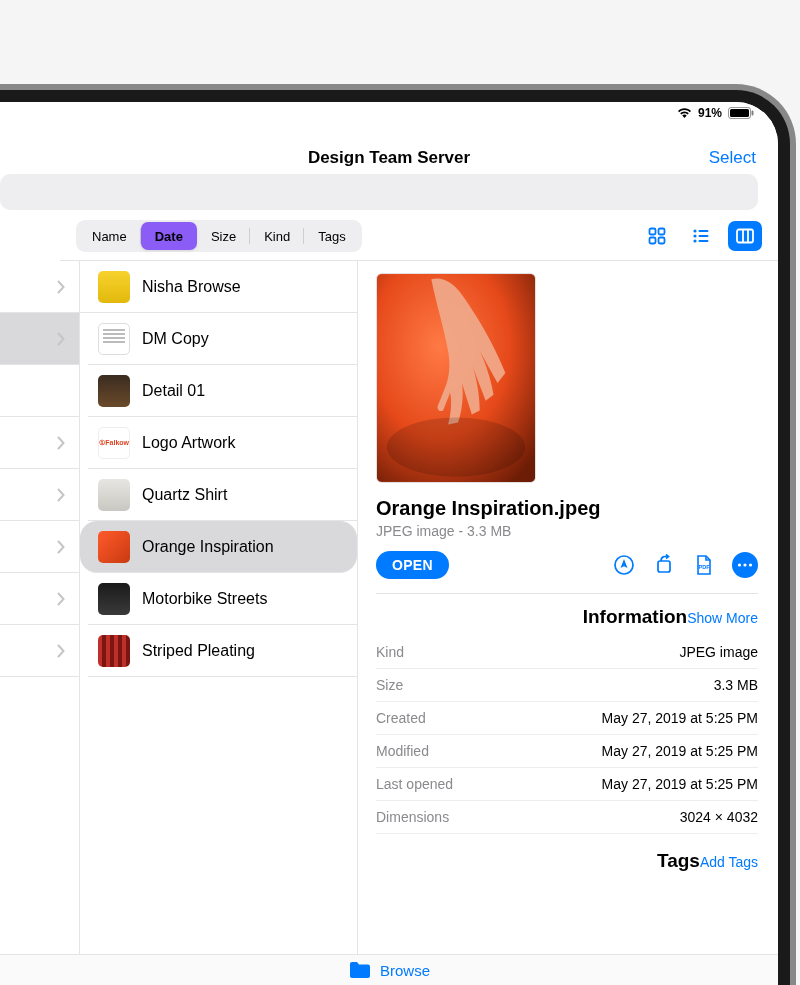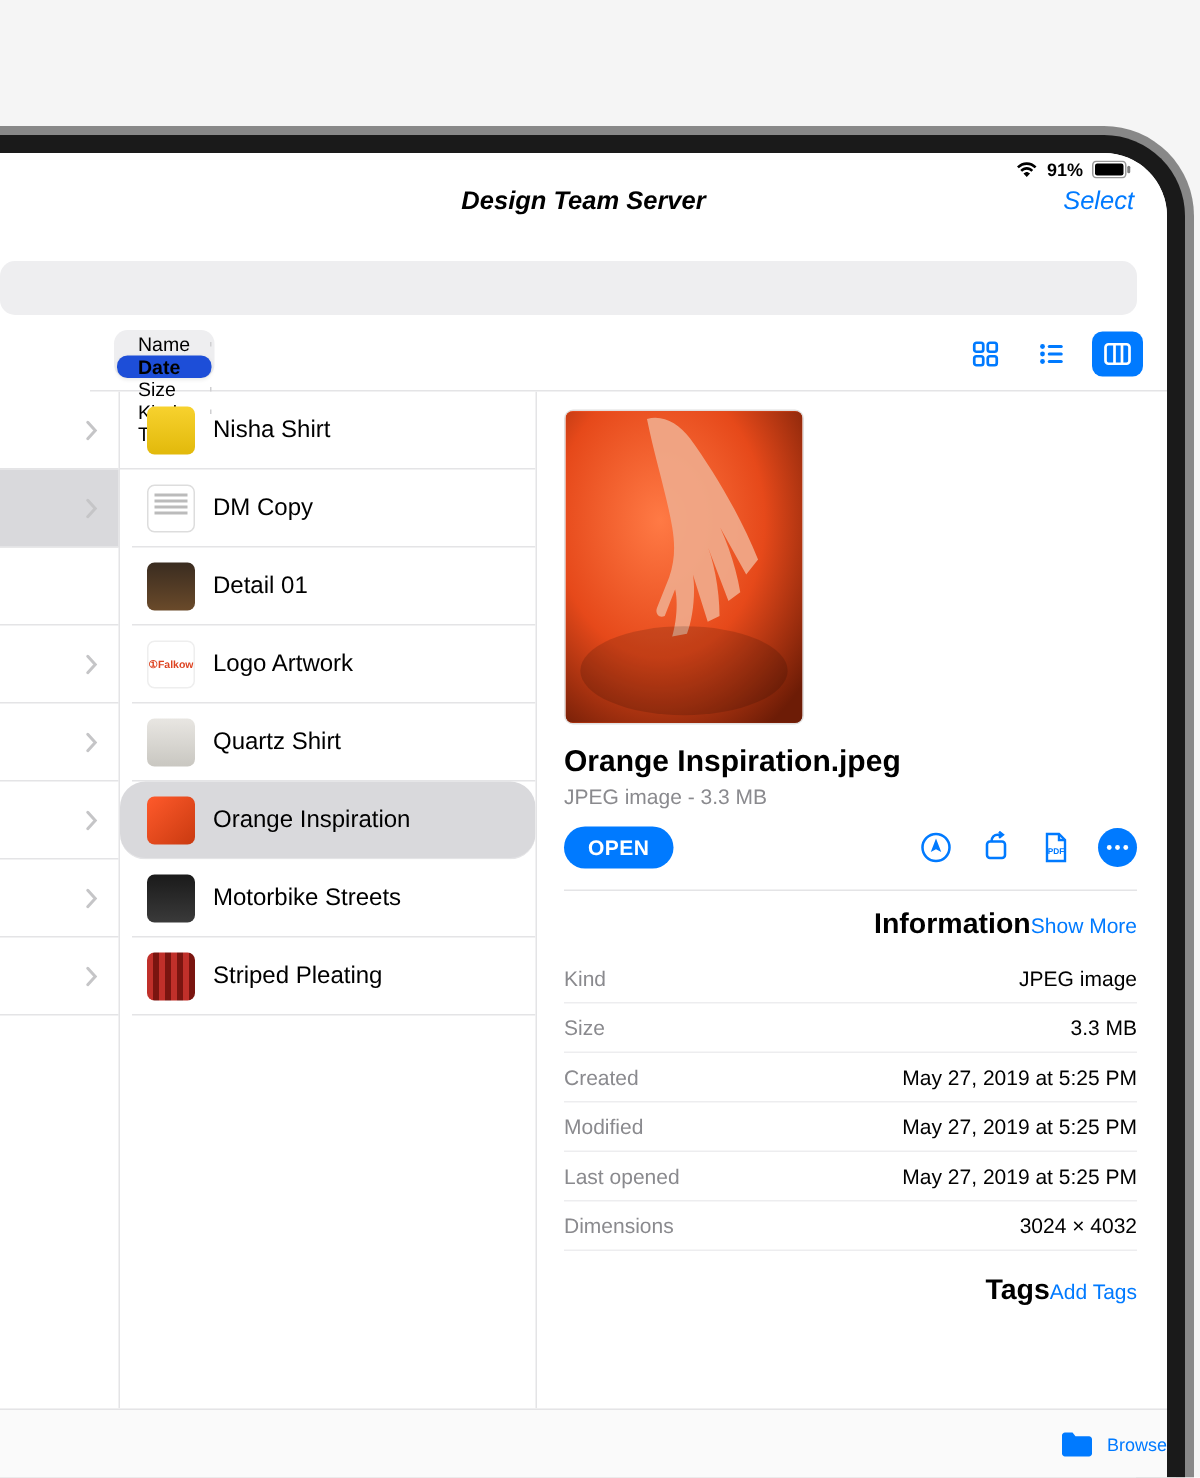--- a/index.html
+++ b/index.html
@@ -48,25 +48,24 @@
     align-items: center;
     gap: 6px;
     padding-right: 24px;
     font-size: 12px;
     font-weight: 600;
   }
   .wifi-icon, .battery-icon { display:inline-flex; align-items:center; }
   
   .header {
     display: flex;
-    align-items: flex-start;
+    align-items: flex-end;
     justify-content: center;
     position: relative;
     height: 44px;
-    font-style: italic;
   }
   .header-title { font-size: 17px; font-weight: 700; }
   .header-select {
     position: absolute;
     right: 22px;
     color: #007aff;
     font-size: 17px;
   }
   .search-bar {
     margin: 6px 0 10px 0;
@@ -83,39 +82,38 @@
     padding: 0 16px 8px 16px;
     border-bottom: 1px solid #e4e4e6;
     margin-left: 60px;
   }
   .segment {
     display: flex;
     background: #eeeef0;
     border-radius: 9px;
     padding: 2px;
     height: 32px;
-    flex-direction: column;
   }
   .segment-item {
     padding: 0 14px;
     font-size: 13px;
     display: flex;
     align-items: center;
     color: #000;
     border-radius: 7px;
     position: relative;
   }
   .segment-item:not(:last-child)::after {
     content:"";
     position:absolute;
     right:0; top:6px; bottom:6px;
     width:1px; background:#cfcfd1;
   }
   .segment-item.selected {
-    background: #1d4ed8;
+    background: #8b5cf6;
     font-weight: 600;
     box-shadow: 0 1px 3px rgba(0,0,0,.1);
   }
   .segment-item.selected::after { display:none; }
   .segment-item.selected + .segment-item::after{}
   .view-toggles { display: flex; gap: 10px; align-items: center; }
   .view-btn {
     width: 34px; height: 30px;
     display:flex; align-items:center; justify-content:center;
     border-radius: 7px;
@@ -223,26 +221,26 @@
     display:flex; justify-content:space-between;
     font-size:14px;
     padding:8px 0;
     border-bottom:1px solid #ededef;
   }
   .info-key { color:#8a8a8e; }
   .info-val { color:#000; }
 
   
   .bottom-bar {
-    height:46px;
+    height:31px;
     border-top:1px solid #e4e4e6;
-    display:flex; align-items:center; justify-content:flex-end;
+    display:flex; align-items:center; justify-content:center;
     gap:8px;
     color:#007aff;
-    font-size:12px;
+    font-size:15px;
     background:#fafafa;
   }
   .browse-icon{width:24px;height:20px;}
 
   
   .t-yellow{background:linear-gradient(#f7d22e,#e2b90b);}
   .t-doc{background:#fff;border:1px solid #ddd;position:relative;}
   .t-doc::before{content:"";position:absolute;left:4px;right:4px;top:5px;height:2px;background:#bbb;box-shadow:0 4px 0 #bbb,0 8px 0 #bbb,0 12px 0 #bbb;}
   .t-banana{background:linear-gradient(120deg,#4a3b1a 10%,#e8c23a 40%,#c79a1f);}
   .t-detail{background:linear-gradient(#3a2c20,#6a4a2a);}
@@ -355,21 +353,21 @@
           </div>
           <div class="col-left-row">
             <svg width="8" height="14" viewBox="0 0 8 14" fill="none" stroke="currentColor" stroke-width="2" stroke-linecap="round">
               <path d="M1.5 1.5 L6.5 7 L1.5 12.5"></path>
             </svg>
           </div>
         </div>
     <div class="col-mid" id="col-mid">
           <div class="file-row">
             <span class="thumb t-yellow"></span>
-            <span>Nisha Shirt</span>
+            <span>Nisha Browse</span>
           </div>
           <div class="file-row">
             <span class="thumb t-doc"></span>
             <span>DM Copy</span>
           </div>
           <div class="file-row">
             <span class="thumb t-detail"></span>
             <span>Detail 01</span>
           </div>
           <div class="file-row">

